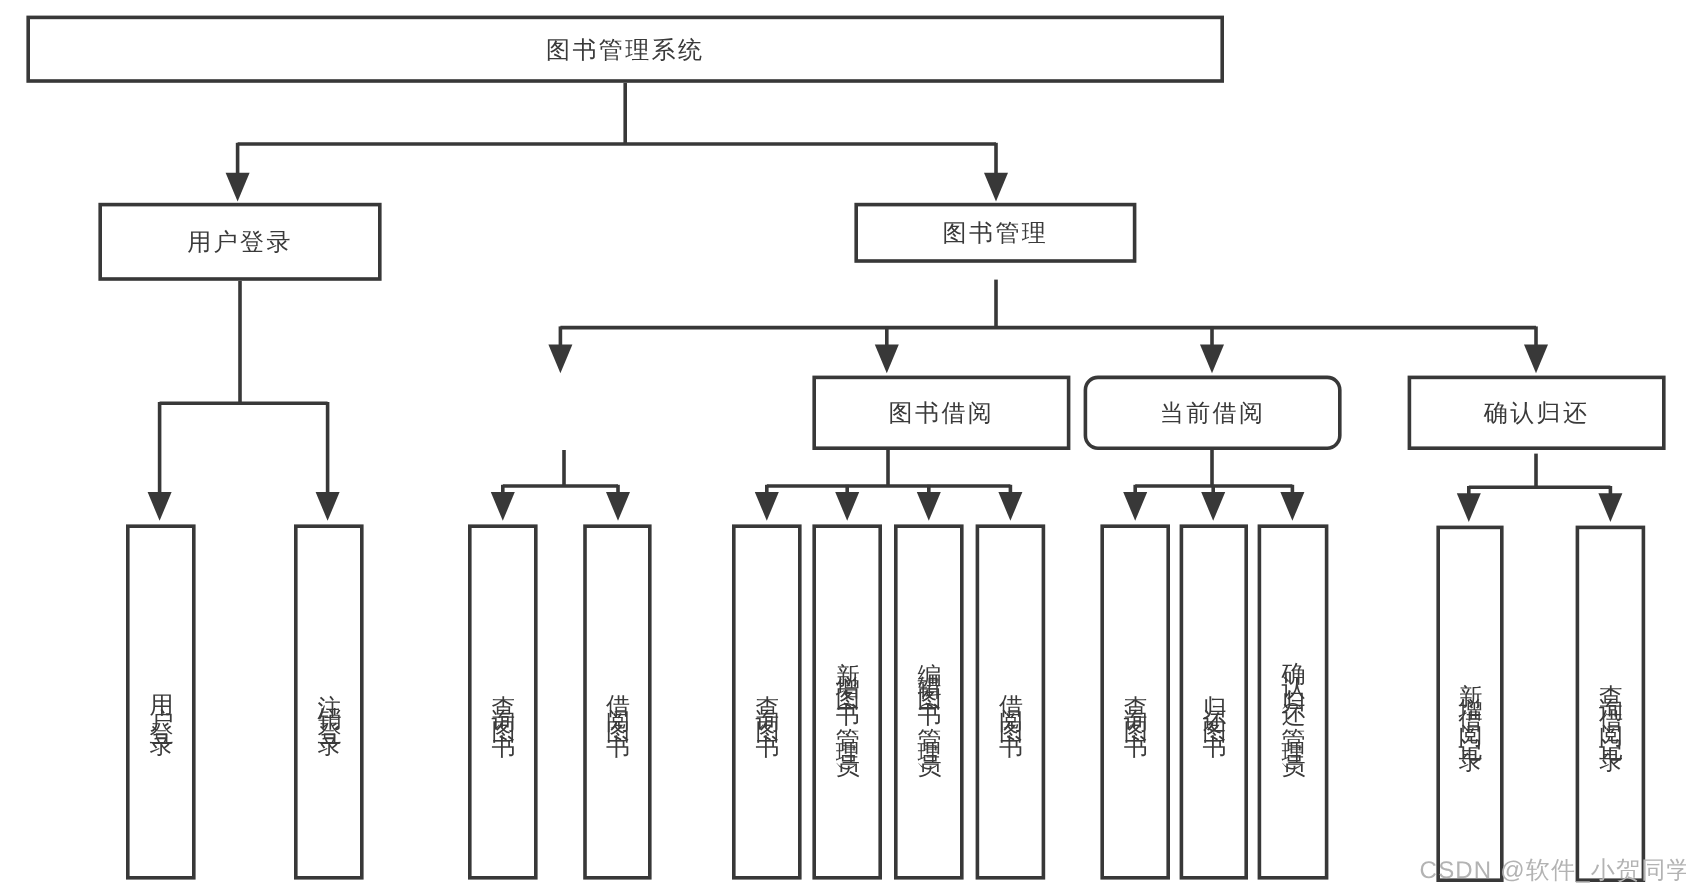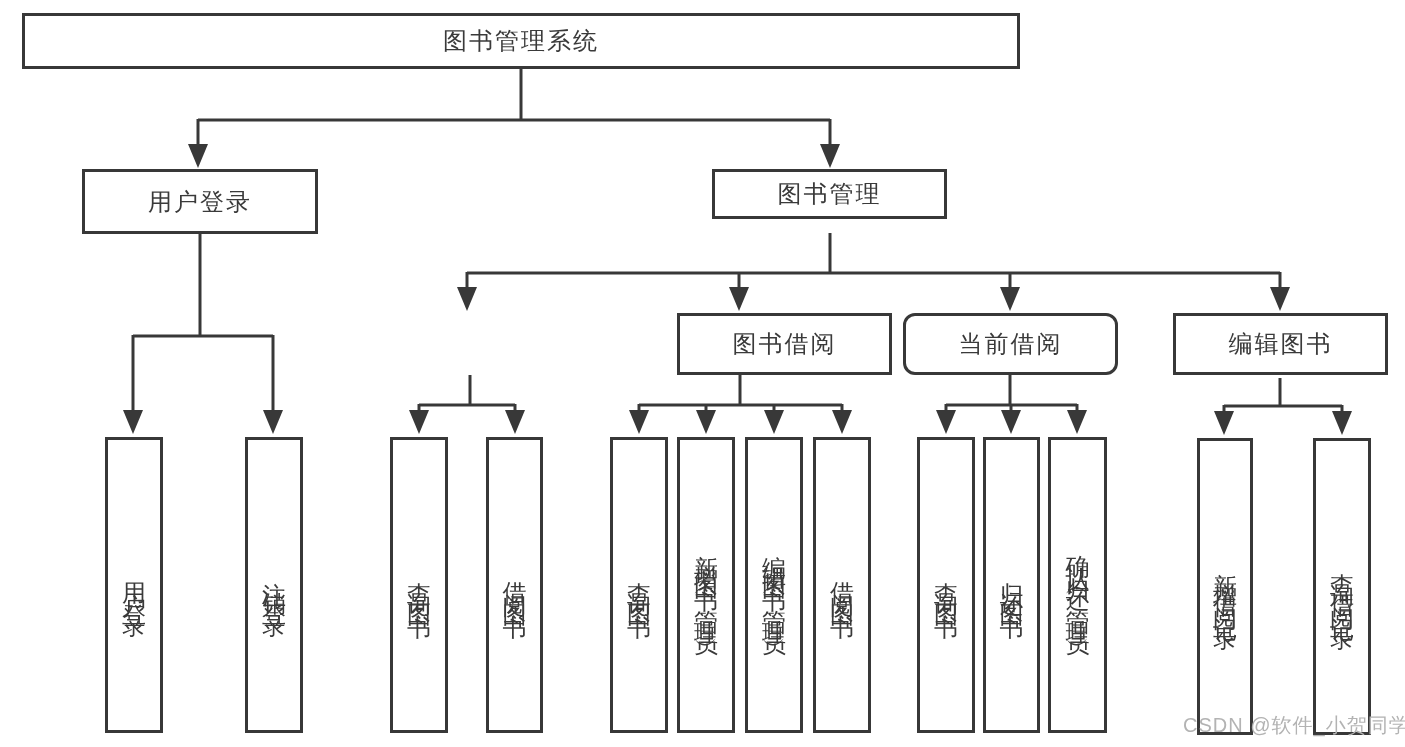--- a/index.html
+++ b/index.html
@@ -18,21 +18,21 @@
     width: 1405px; height: 747px;
   }
   .box {
     position: absolute;
     box-sizing: border-box;
     background: #ffffff;
     border: 3px solid #383838;
     display: flex;
     align-items: center;
     justify-content: center;
-    font-size: 24px;
+    font-size: 20px;
     color: #3a3a3a;
   }
   .hlabel { letter-spacing: 2px; white-space: nowrap; }
   .vtext {
     writing-mode: vertical-rl;
     text-orientation: mixed;
     letter-spacing: 11px;
     line-height: 1;
     white-space: nowrap;
   }
@@ -129,21 +129,21 @@
     <span class="hlabel">图书管理</span>
   </div>
 
   <div class="box" style="left:633px; top:313px; width:215px; height:62px;margin-left:44px;">
     <span class="hlabel">图书借阅</span>
   </div>
   <div class="box" style="left:903px; top:313px; width:215px; height:62px;border-radius:12px;">
     <span class="hlabel">当前借阅</span>
   </div>
   <div class="box" style="left:1173px; top:313px; width:215px; height:62px;">
-    <span class="hlabel">编辑图书</span>
+    <span class="hlabel">确认归还</span>
   </div>
 
   <div class="box" style="left:105px; top:437px; width:58px; height:296px;">
     <span class="vtext">用户登录</span>
   </div>
   <div class="box" style="left:245px; top:437px; width:58px; height:296px;">
     <span class="vtext">注销登录</span>
   </div>
 
   <div class="box" style="left:390px; top:437px; width:58px; height:296px;">

